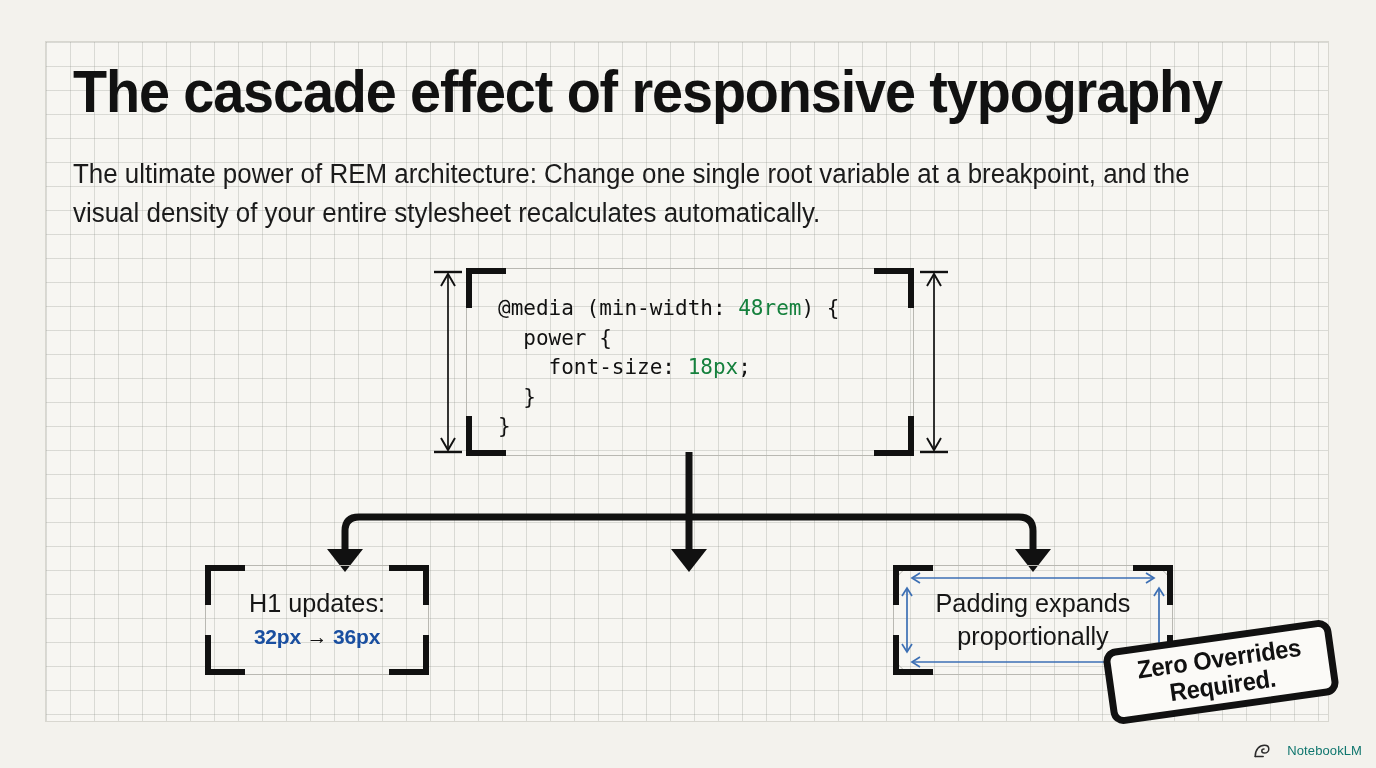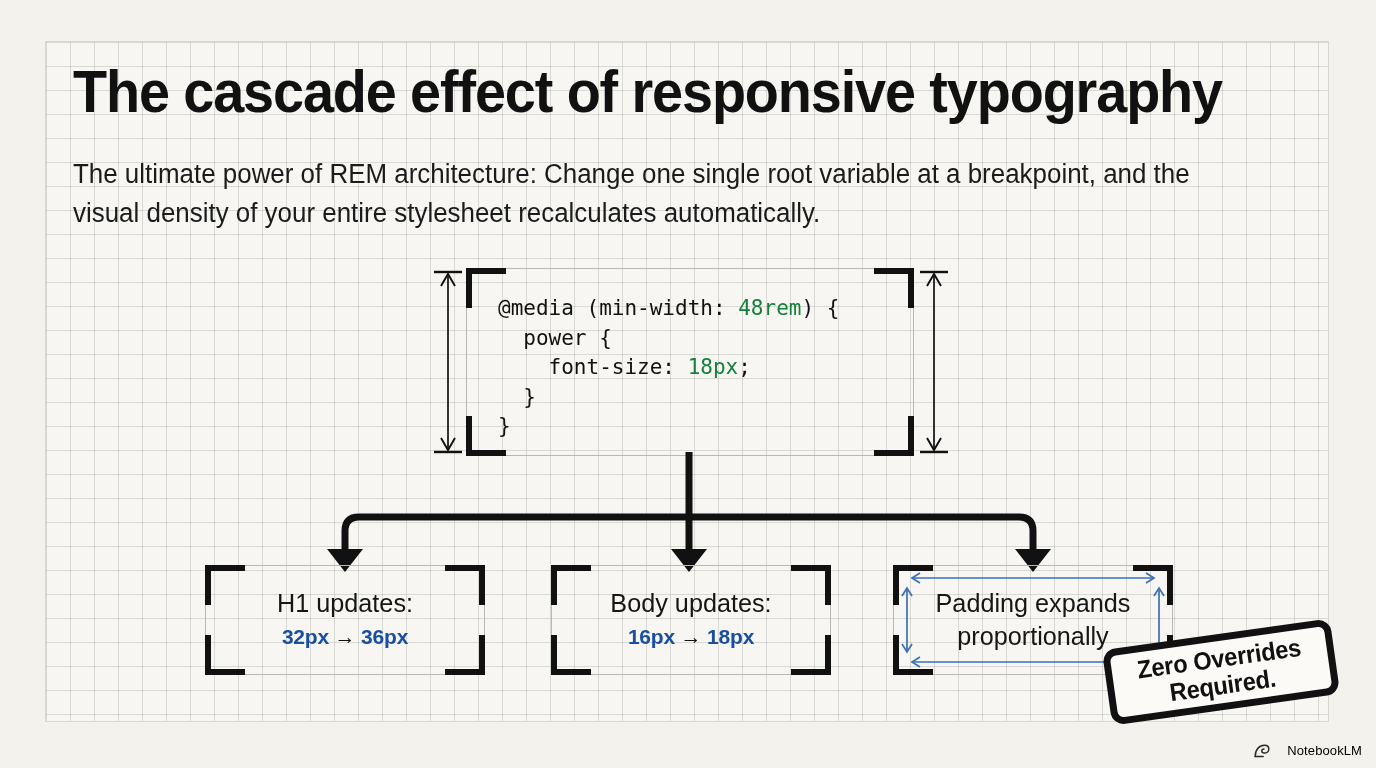--- a/index.html
+++ b/index.html
@@ -61,23 +61,23 @@
   .code .v{color:#15803d;}
 
   
   .dimarrow{position:absolute;}
 
   
   #connectors{position:absolute;left:0;top:0;width:1376px;height:768px;}
 
   
   .resultbox{height:110px;top:565px;}
-  #box-h1{left:205px;width:280px;}
+  #box-h1{left:205px;width:224px;}
   #box-body{left:551px;width:280px;}
-  #box-padding{left:893px;width:280px;}
+  #box-padding{left:893px;width:280px;border-radius:25px;}
   .boxtext{
     position:absolute;left:0;right:0;top:50%;transform:translateY(-50%);
     text-align:center;line-height:33px;
   }
   .boxtext .l1{display:block;font-size:26px;color:#161616;transform:scaleX(.97);}
   .boxtext .l2{display:block;font-size:21px;font-weight:700;color:#1a4fa0;letter-spacing:-.2px;}
   .boxtext .l2 .ar{color:#111;font-weight:700;}
   .boxtext.two-line .l1{font-size:26px;}
 
   
@@ -93,21 +93,21 @@
   }
   .sticky span{
     font-size:25px;font-weight:700;color:#111;text-align:center;
     line-height:27px;letter-spacing:-.3px;transform:scaleX(.95);
   }
 
   
   .watermark{
     position:absolute;right:14px;bottom:10px;
     display:flex;align-items:center;gap:17px;
-    color:#000000;font-size:13px;letter-spacing:.1px;
+    color:#0f766e;font-size:13px;letter-spacing:.1px;
   }
 </style>
 </head>
 <body>
 
 <div class="slide">
 
   <div class="panel"></div>
 
   <div class="title">The cascade effect of responsive typography</div>
@@ -164,32 +164,20 @@
     <span class="c bl"></span>
     <span class="c br"></span>
     <div class="boxtext">
       <span class="l1">H1 updates:</span>
       <span class="l2"><span>32px</span>
         <span class="ar">→</span>
         <span>36px</span></span>
     </div>
   </div>
 
-  <div class="frame resultbox" id="box-body">
-    <span class="c tl"></span>
-    <span class="c tr"></span>
-    <span class="c bl"></span>
-    <span class="c br"></span>
-    <div class="boxtext">
-      <span class="l1">Body updates:</span>
-      <span class="l2"><span>16px</span>
-        <span class="ar">→</span>
-        <span>18px</span></span>
-    </div>
-  </div>
 
   <div class="frame resultbox" id="box-padding">
     <span class="c tl"></span>
     <span class="c tr"></span>
     <span class="c bl"></span>
     <span class="c br"></span>
     <div class="boxtext two-line">
       <span class="l1">Padding expands</span>
       <span class="l1">proportionally</span>
     </div>

